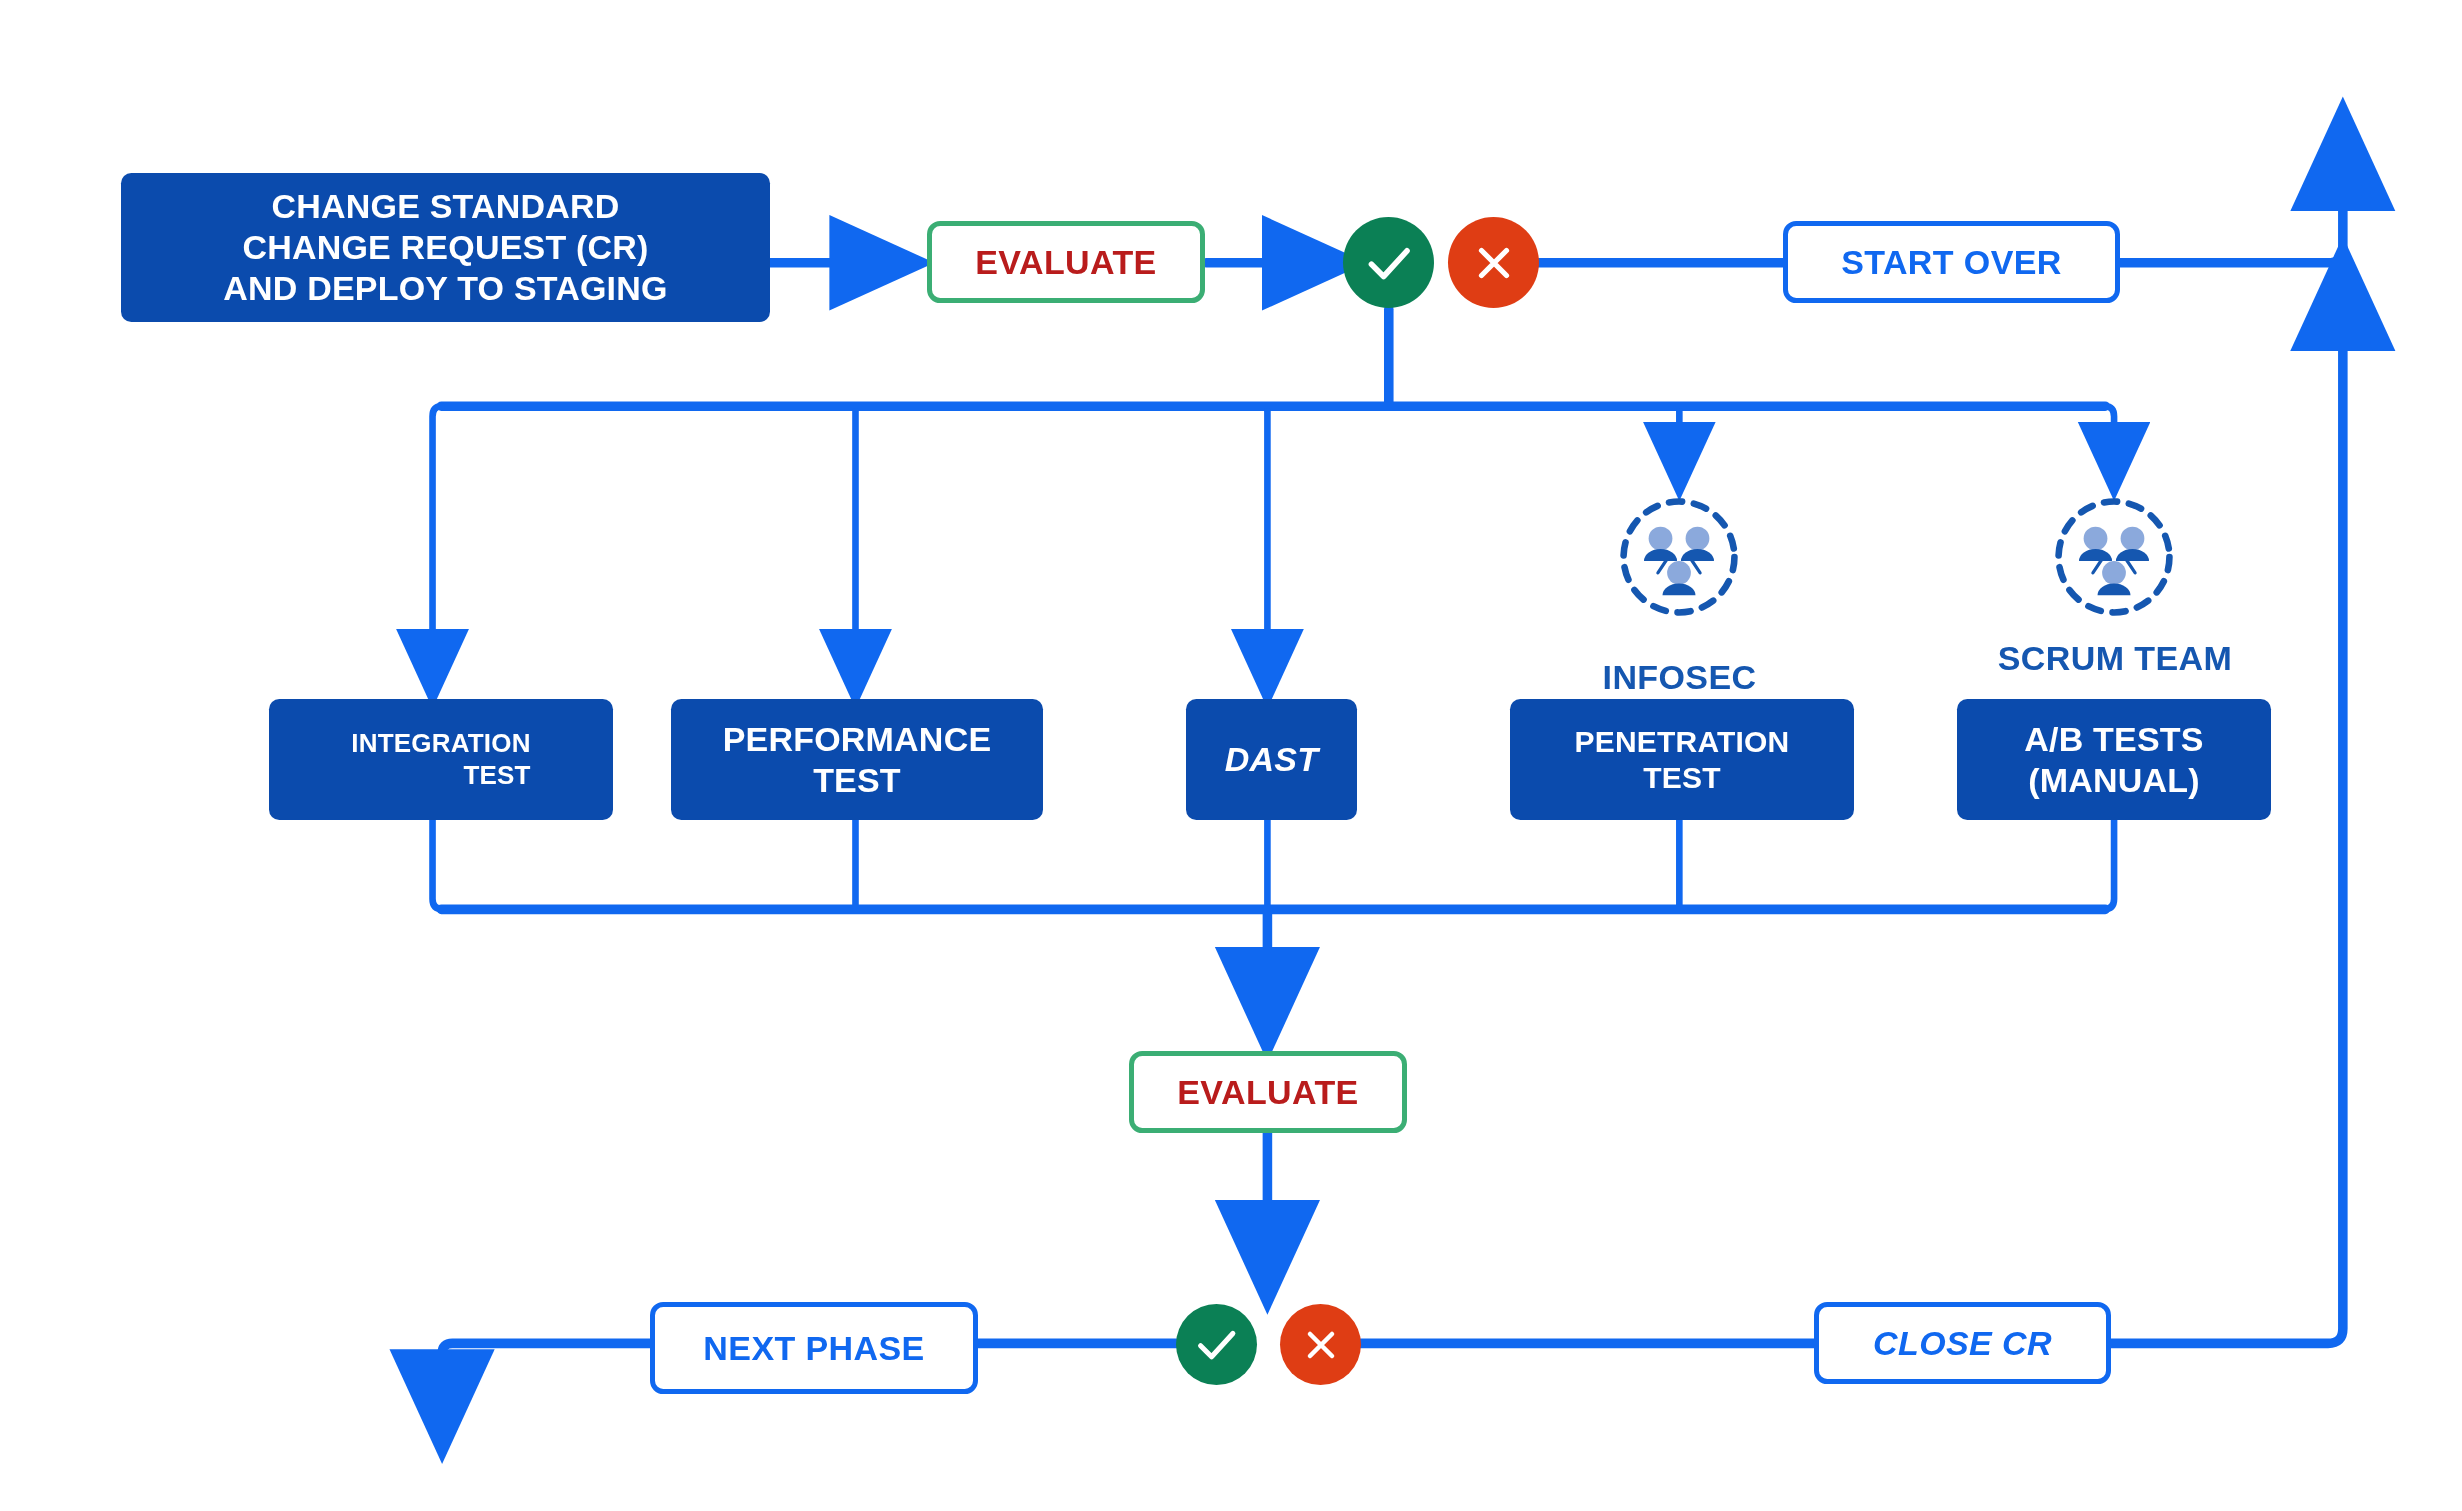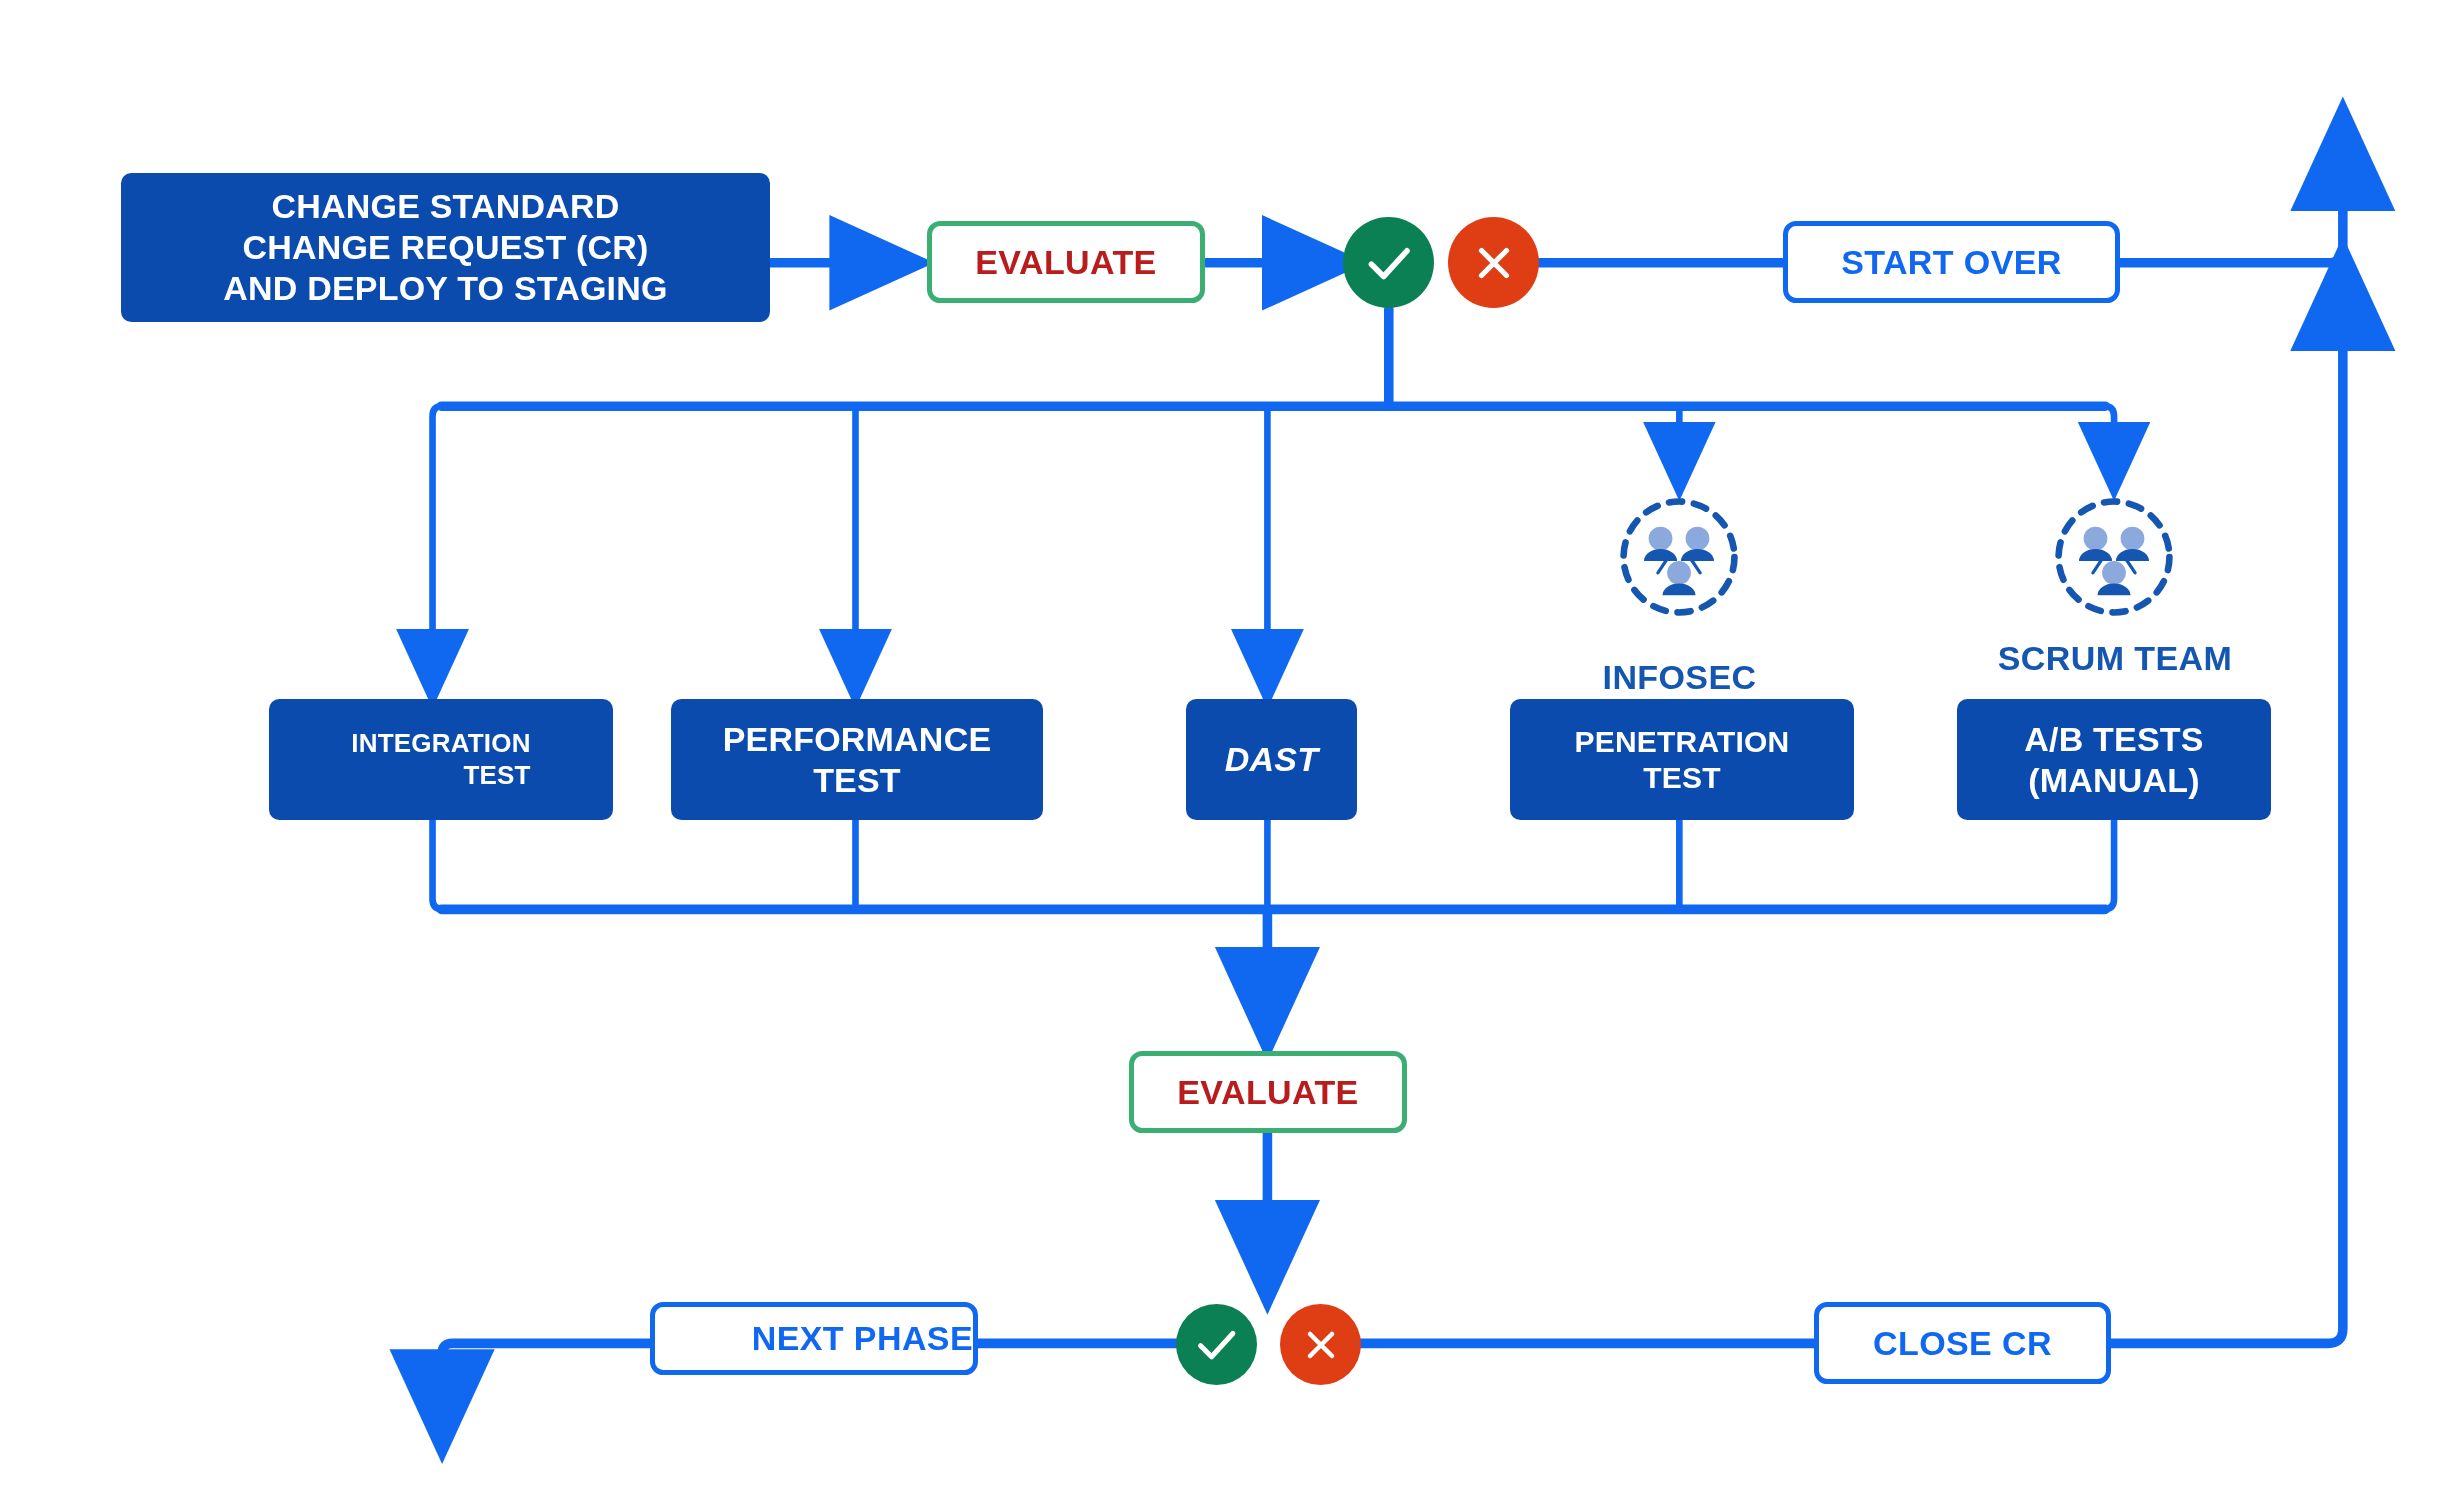--- a/index.html
+++ b/index.html
@@ -184,34 +184,34 @@
     <div>
       <div>A/B TESTS</div>
       <div>(MANUAL)</div>
     </div>
   </div>
 
   <div class="node eval" style="left:1129px;top:1051px;width:278px;height:82px;font-size:34px;">
     <span>EVALUATE</span>
   </div>
 
-  <div class="node act" style="left:650px;top:1302px;width:328px;height:73px;font-size:34px;justify-content:flex-end;">
+  <div class="node act" style="left:650px;top:1302px;width:328px;height:92px;font-size:34px;">
     <span>NEXT PHASE</span>
   </div>
 
   <div class="node circ yes" style="left:1176px;top:1304px;width:81px;height:81px;">
     <svg width="49" height="49" viewBox="0 0 24 24">
       <path d="M4.2 12.6 L9.6 18 L20 6.6" fill="none" stroke="#ffffff" stroke-width="2.5" stroke-linecap="round" stroke-linejoin="round"></path>
     </svg>
   </div>
 
   <div class="node circ no" style="left:1280px;top:1304px;width:81px;height:81px;">
     <svg width="44" height="44" viewBox="0 0 24 24">
       <path d="M6 6 L18 18 M18 6 L6 18" fill="none" stroke="#ffffff" stroke-width="2.5" stroke-linecap="round"></path>
     </svg>
   </div>
 
-  <div class="node act" style="left:1814px;top:1302px;width:297px;height:82px;font-size:34px;">
+  <div class="node act" style="left:1814px;top:1302px;width:297px;height:82px;font-size:34px;font-style:italic;">
     <span>CLOSE CR</span>
   </div>
 
 </div>
 
 
 </body></html>

